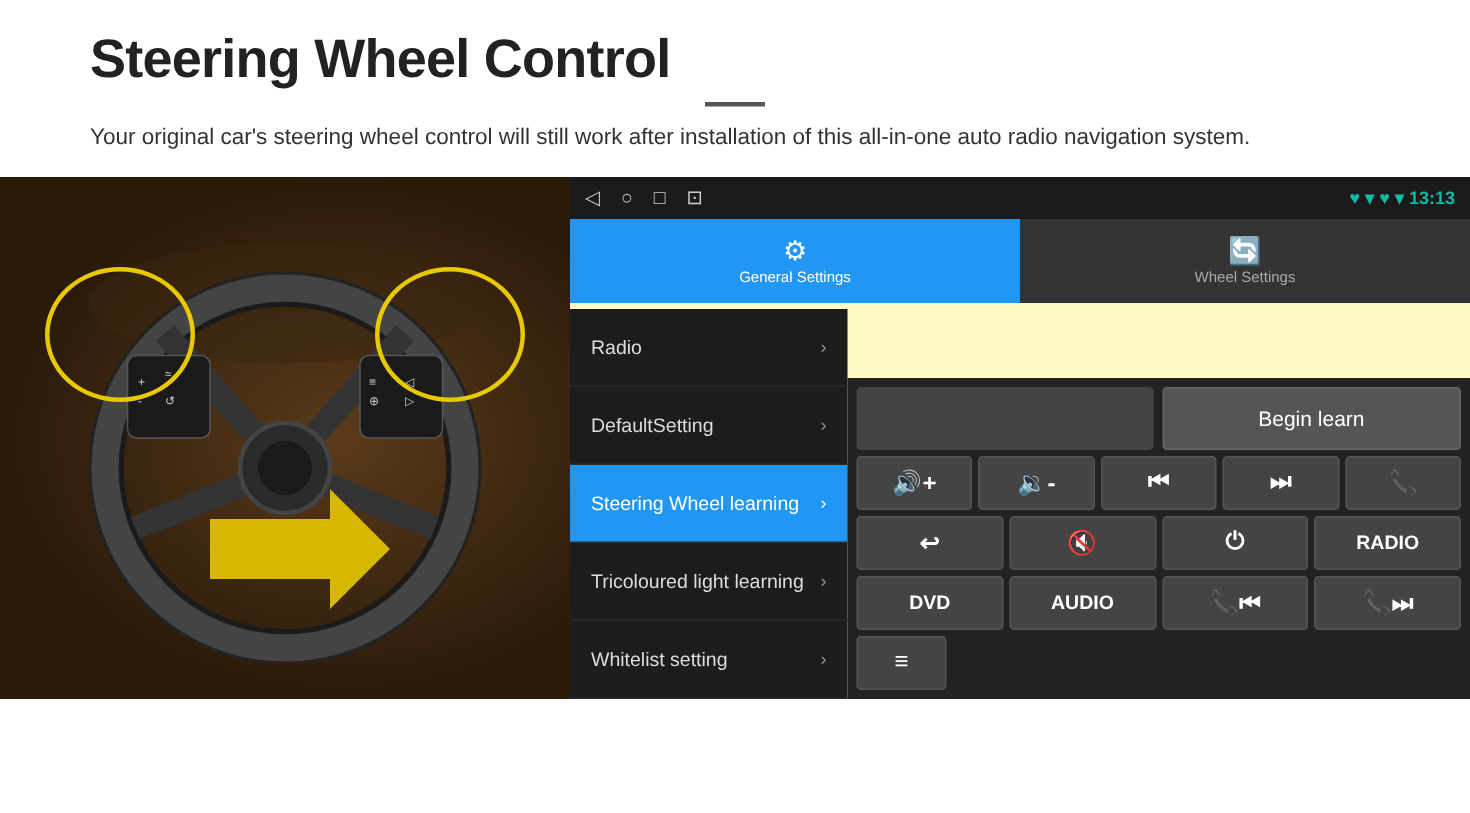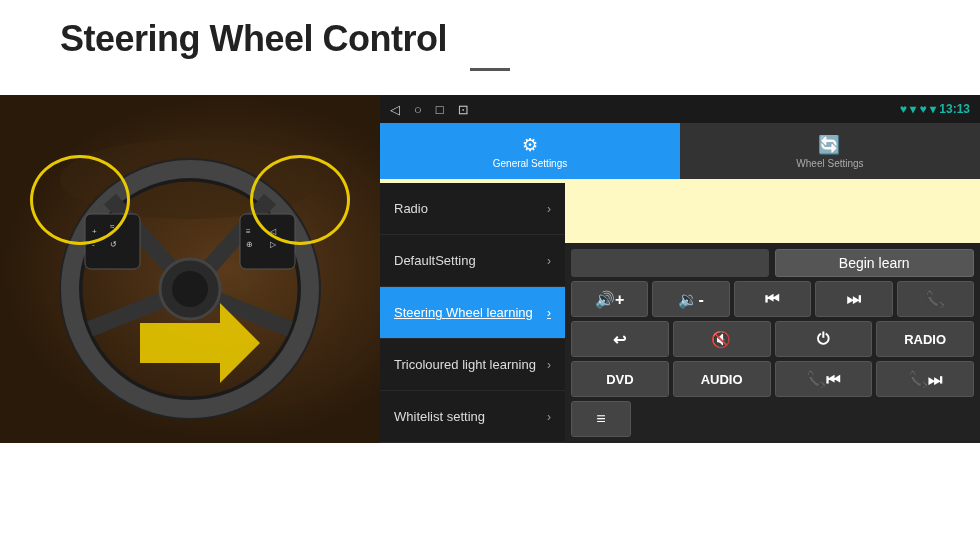--- a/index.html
+++ b/index.html
@@ -174,21 +174,20 @@
       justify-content: space-between;
       padding: 0 14px;
       color: #ddd;
       font-size: 13px;
       cursor: pointer;
       border-bottom: 1px solid #2a2a2a;
     }
     .menu-item.active {
       background: #2196f3;
       color: #fff;
-      text-decoration: underline;
     }
     .menu-item .arrow {
       color: #999;
       font-size: 12px;
     }
     .menu-item.active .arrow {
       color: #fff;
     }
 
     
@@ -198,21 +197,21 @@
       display: flex;
       flex-direction: column;
       padding: 6px;
       gap: 4px;
     }
 
     
     .begin-learn-row {
       display: flex;
       gap: 6px;
-      height: 28px;
+      height: 42px;
     }
     .empty-box {
       flex: 1;
       background: #444;
       border-radius: 3px;
     }
     .begin-learn-btn {
       flex: 1;
       background: #555;
       border-radius: 3px;
@@ -254,20 +253,21 @@
     .ctrl-btn.icon-btn {
       font-size: 16px;
     }
   </style>
 </head>
 <body>
 
 <div class="top-section">
   <h1 class="main-title">Steering Wheel Control</h1>
   <div class="title-divider"></div>
+  <p class="subtitle">Your original car's steering wheel control will still work after installation of this all-in-one auto radio navigation system.</p>
 </div>
 
 <div class="content-area">
 
   <div class="left-panel">
     <div class="steering-wheel-bg">
 
       <svg class="sw-svg" width="320" height="300" viewBox="0 0 320 300">
 
         <ellipse cx="160" cy="60" rx="130" ry="40" fill="#3a2510" opacity="0.5"></ellipse>

